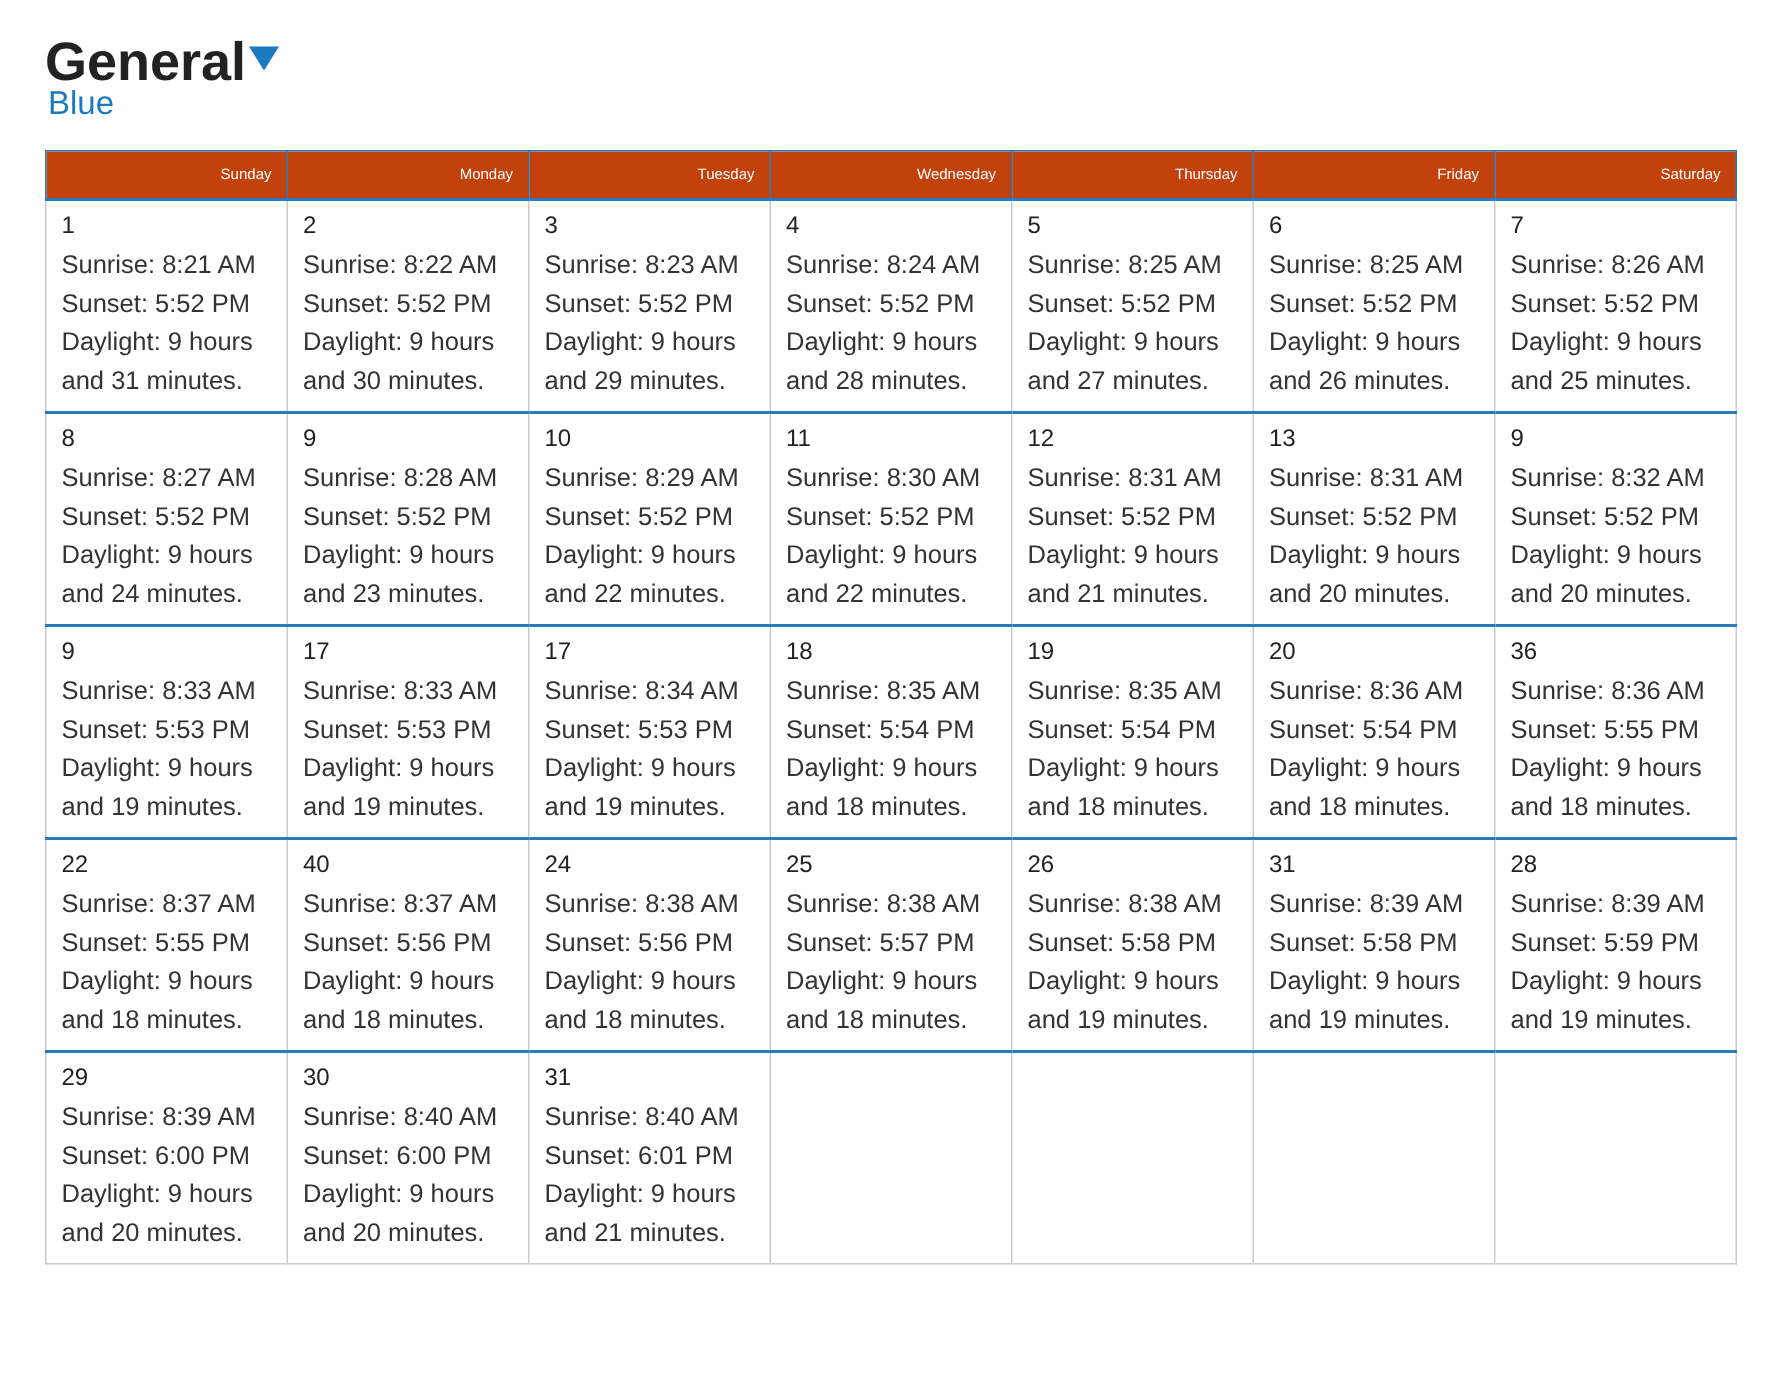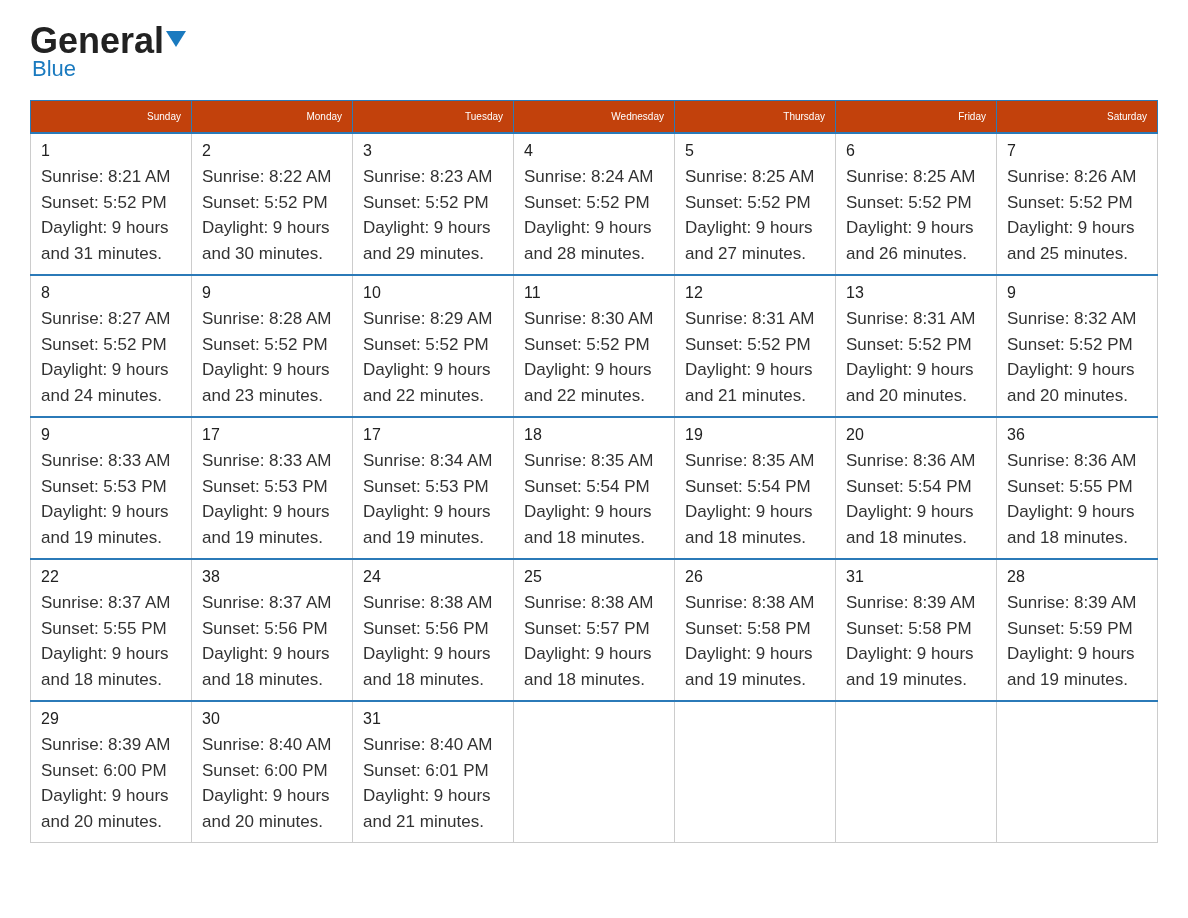--- a/index.html
+++ b/index.html
@@ -223,21 +223,21 @@
           <div class="day-num">36</div>
           <div class="day-info">Sunrise: 8:36 AM<br>Sunset: 5:55 PM<br>Daylight: 9 hours and 18 minutes.</div>
         </td>
       </tr>
       <tr>
         <td>
           <div class="day-num">22</div>
           <div class="day-info">Sunrise: 8:37 AM<br>Sunset: 5:55 PM<br>Daylight: 9 hours and 18 minutes.</div>
         </td>
         <td>
-          <div class="day-num">38</div>
+          <div class="day-num">40</div>
           <div class="day-info">Sunrise: 8:37 AM<br>Sunset: 5:56 PM<br>Daylight: 9 hours and 18 minutes.</div>
         </td>
         <td>
           <div class="day-num">24</div>
           <div class="day-info">Sunrise: 8:38 AM<br>Sunset: 5:56 PM<br>Daylight: 9 hours and 18 minutes.</div>
         </td>
         <td>
           <div class="day-num">25</div>
           <div class="day-info">Sunrise: 8:38 AM<br>Sunset: 5:57 PM<br>Daylight: 9 hours and 18 minutes.</div>
         </td>

